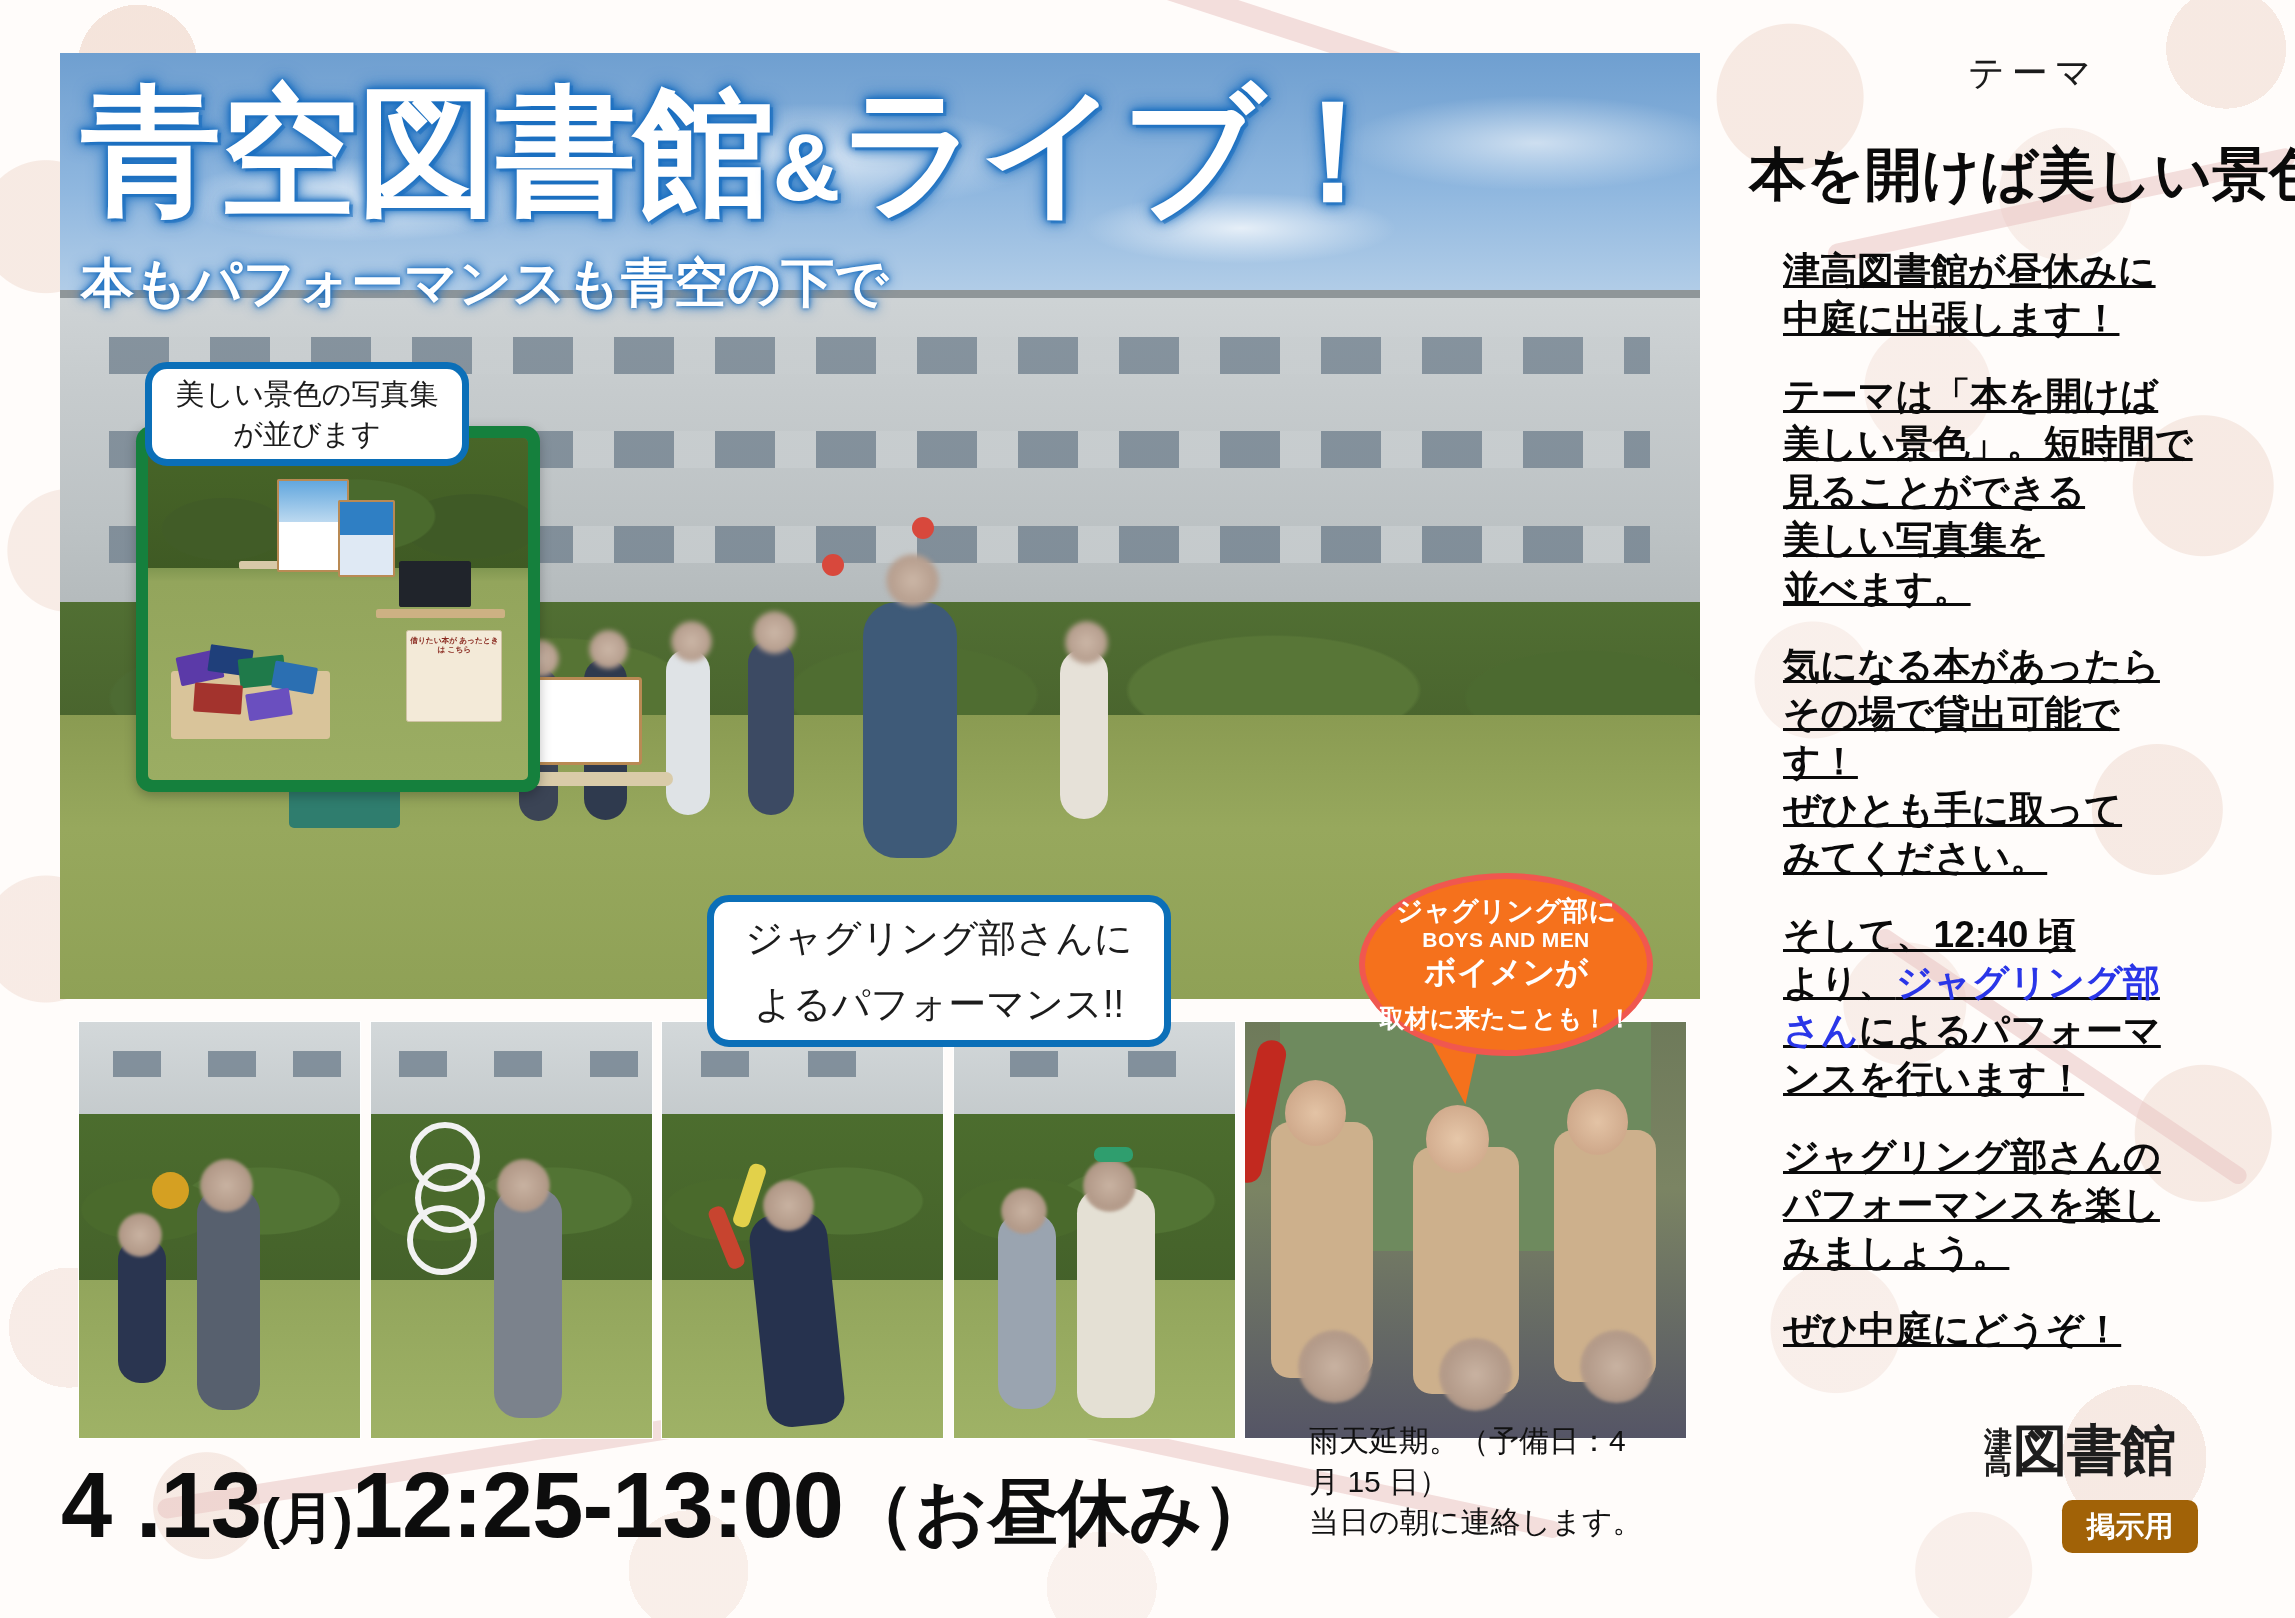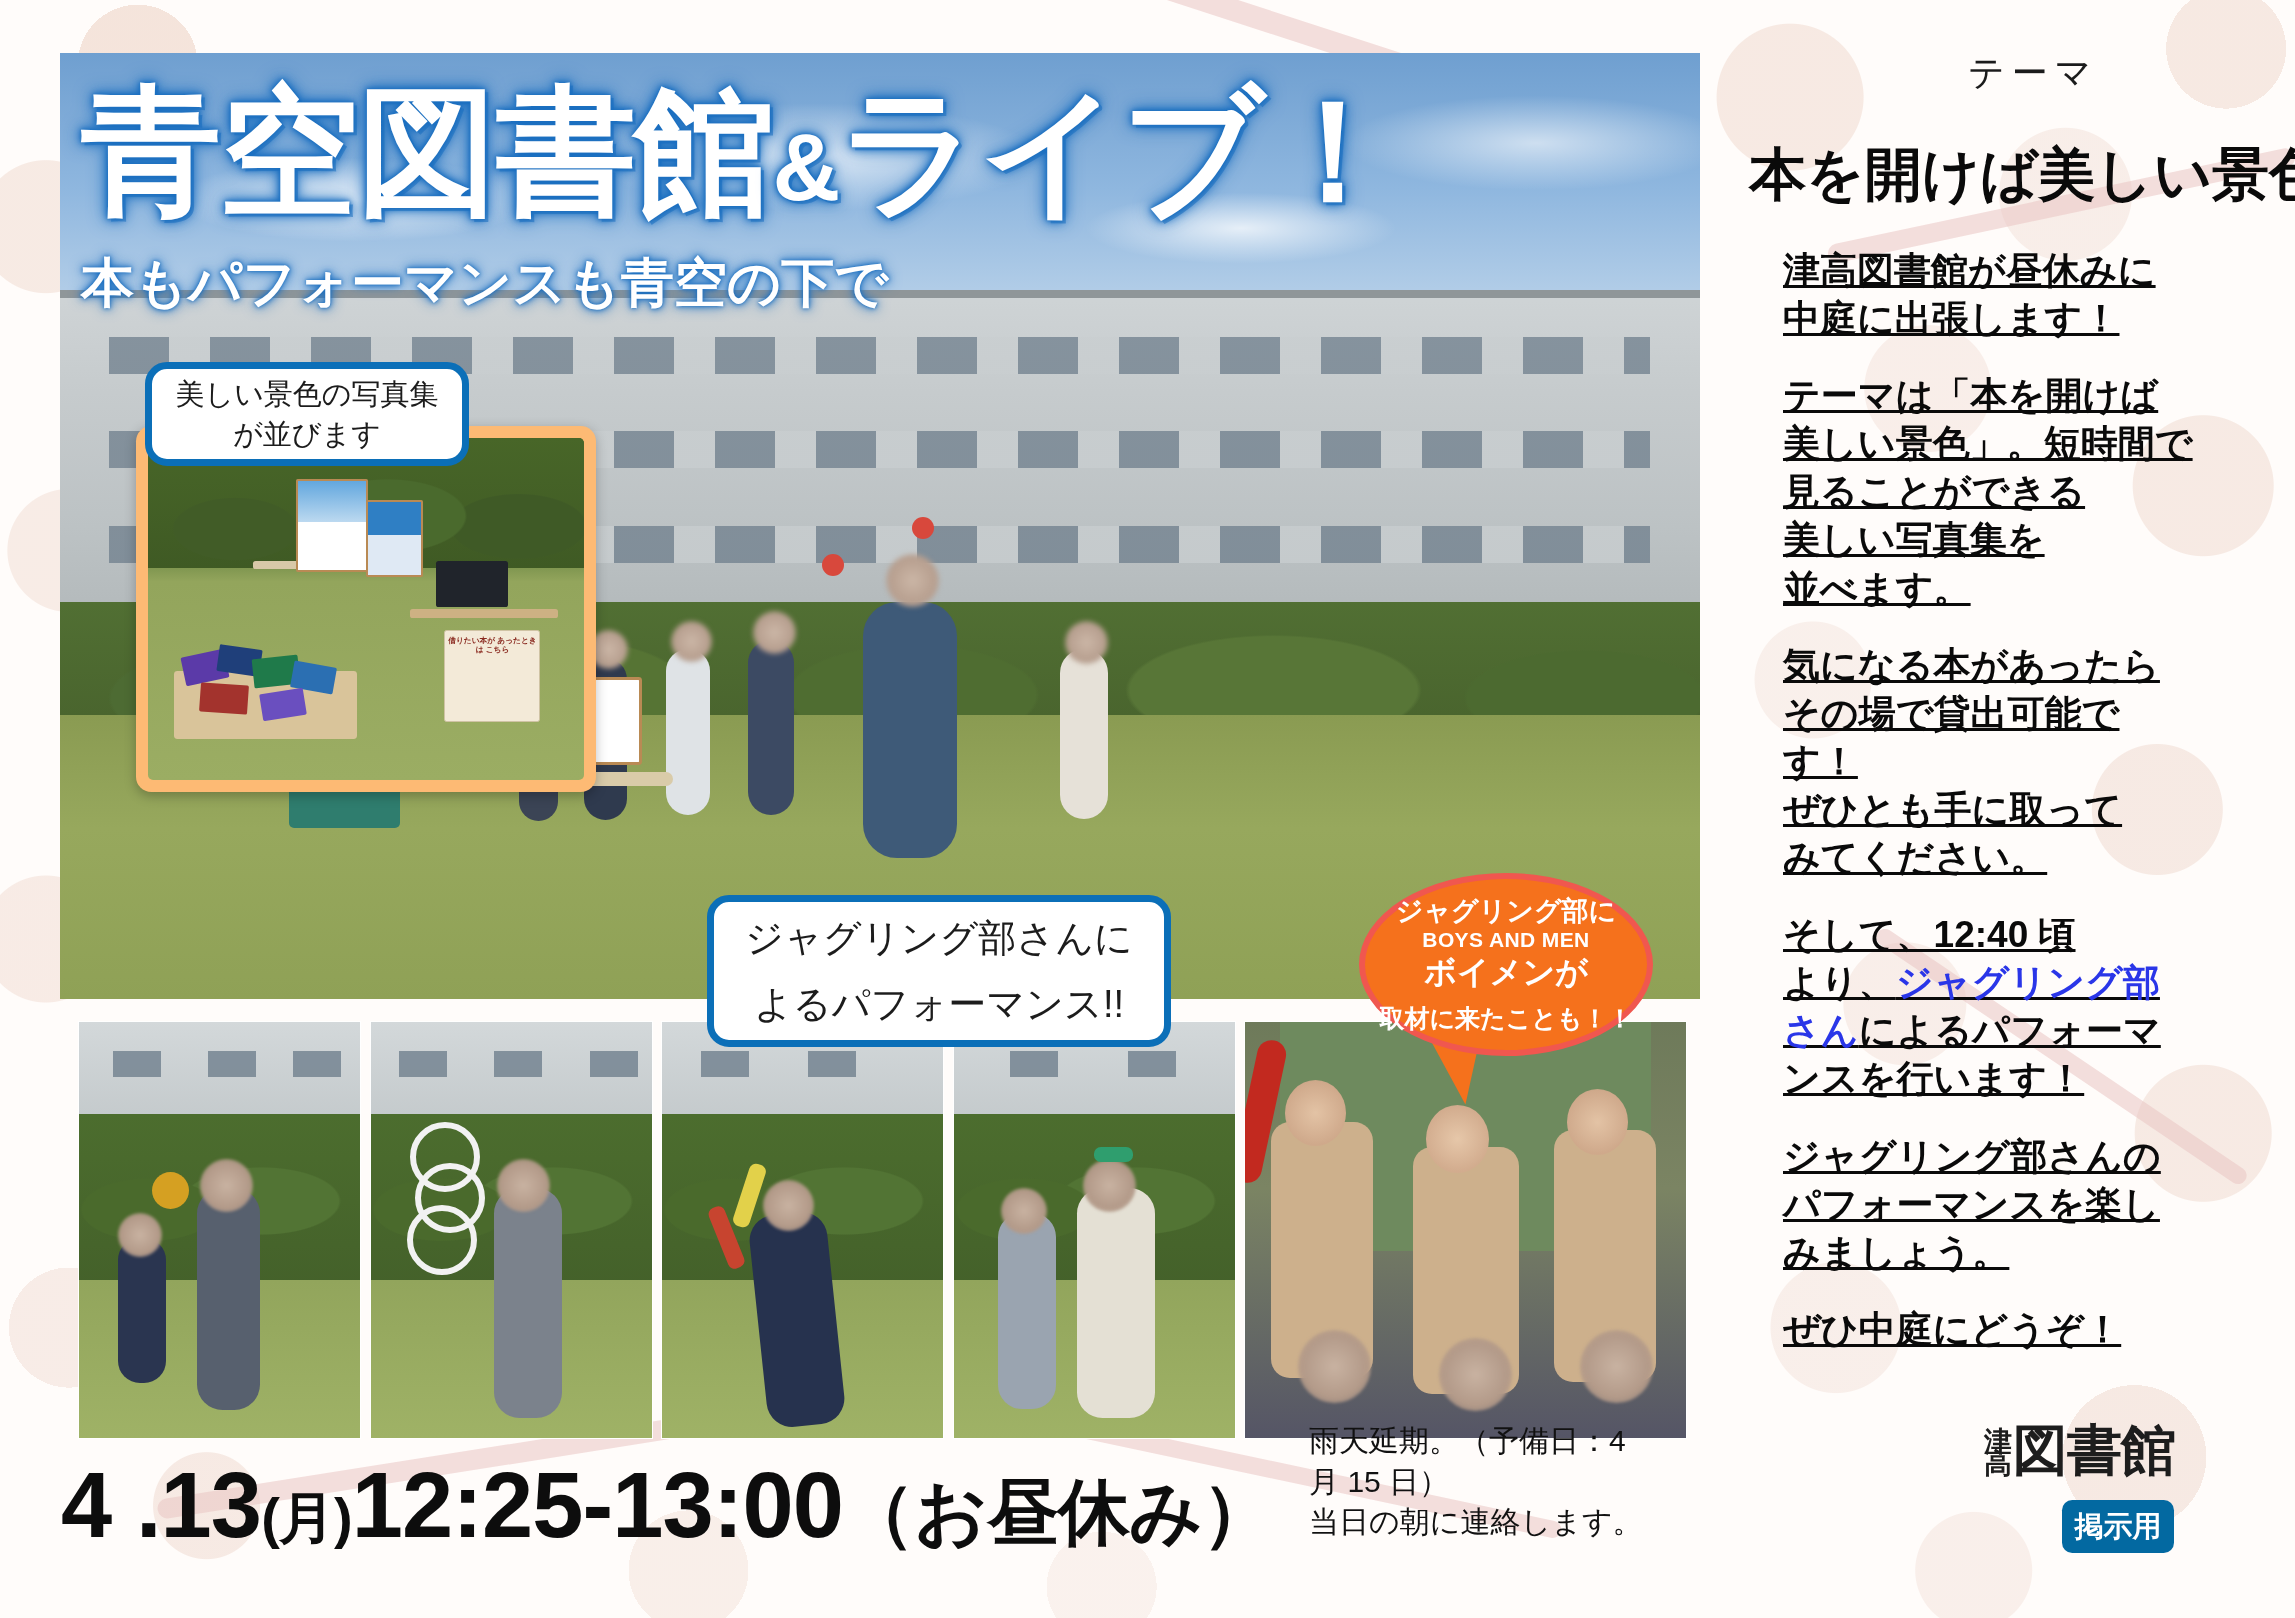--- a/index.html
+++ b/index.html
@@ -103,22 +103,22 @@
     position:absolute;z-index:8;background:#ffffff;border:7.7px solid #0b6fb8;
     border-radius:22px;box-sizing:border-box;
     display:flex;align-items:center;justify-content:center;flex-direction:column;
     color:#1c1c1c;text-align:center;
   }
   #callout-photos{left:111px;top:328px;width:324px;height:104px;font-size:29px;line-height:1.38;padding:5.1px 8.5px;}
   #callout-juggling{left:673px;top:861px;width:464px;height:152px;font-size:38px;line-height:1.75;padding:6.8px 12px;}
 
   
   .inset{
-    position:absolute;left:102px;top:392px;width:460px;height:366px;z-index:7;
-    background:#fdba74;border-radius:15.3px;padding:12px;box-sizing:border-box;
+    position:absolute;left:102px;top:392px;width:404px;height:366px;z-index:7;
+    background:#15803d;border-radius:15.3px;padding:12px;box-sizing:border-box;
     box-shadow:0 3.4px 12px rgba(0,0,0,.25);
   }
   .inset .ph{
     width:100%;height:100%;border-radius:5.1px;overflow:hidden;position:relative;
     background:linear-gradient(180deg,#526f35 0%,#5b7a39 30%,#93a55c 42%,#9bad63 100%);
   }
   .inset .ph .i-hedge{position:absolute;left:0;top:0;width:100%;height:38%;
     background:radial-gradient(ellipse 102px 51px at 20% 70%,#415c27 0 60%,transparent 62%),
                radial-gradient(ellipse 128px 60px at 55% 60%,#4a6a2d 0 60%,transparent 62%),
                radial-gradient(ellipse 111px 53px at 85% 68%,#3f5a26 0 60%,transparent 62%),
@@ -184,21 +184,21 @@
                line-height:1.12;white-space:nowrap;}
   .body-col{position:absolute;left:49px;top:247px;width:511px;color:#0a0a0a;
             font-size:37px;font-weight:bold;line-height:1.30;text-decoration:underline;}
   .body-col p{margin:0 0 29px 0;white-space:pre-line;}
   .hl{color:#2a36e8;}
 
   
   .logo{position:absolute;left:1984px;top:1414px;width:281px;height:179px;z-index:10;}
   .logo .logotext{display:flex;align-items:center;font-size:55px;font-weight:bold;color:#1d1d1d;letter-spacing:-0.9px;}
   .logo .stack{display:inline-flex;flex-direction:column;line-height:.78;font-size:28px;margin-right:1.7px;transform:translateY(1.7px);}
-  .logo .badge{margin-top:12px;margin-left:78px;width:112px;height:53px;background:#0369a1;border-radius:10.2px;
+  .logo .badge{margin-top:12px;margin-left:78px;width:136px;height:53px;background:#a16207;border-radius:10.2px;
                color:#fff;font-size:29px;font-weight:bold;display:flex;align-items:center;justify-content:center;}
 </style>
 </head>
 <body>
 
 <div id="poster">
   <div class="bgflowers"></div>
 
   <div class="branch" style="left:920px;top:-17px;width:528px;height:22px;transform:rotate(18deg);"></div>
   <div class="branch" style="left:1823px;top:196px;width:477px;height:19px;transform:rotate(-12deg);"></div>

